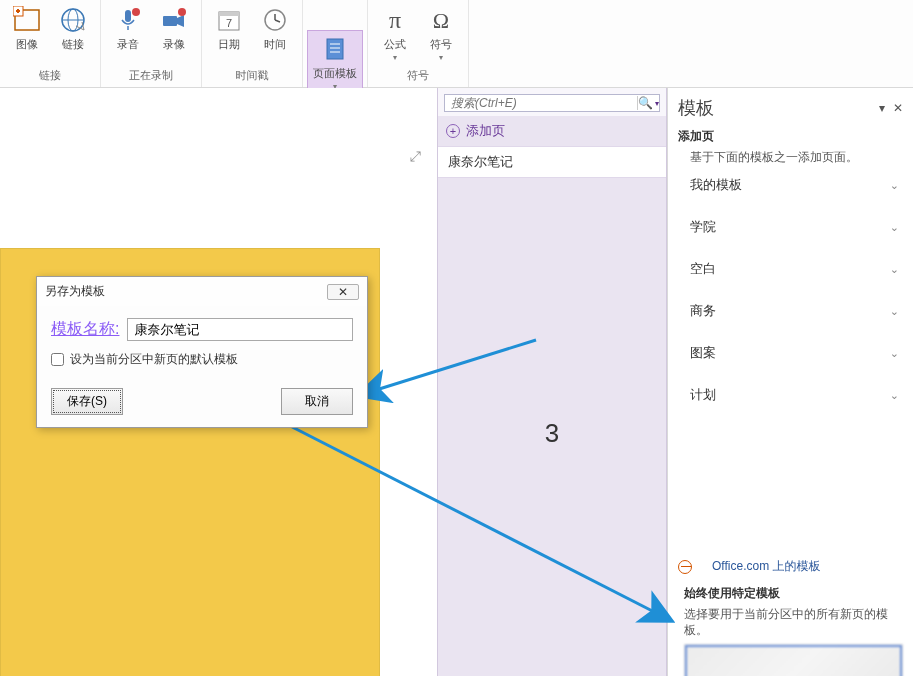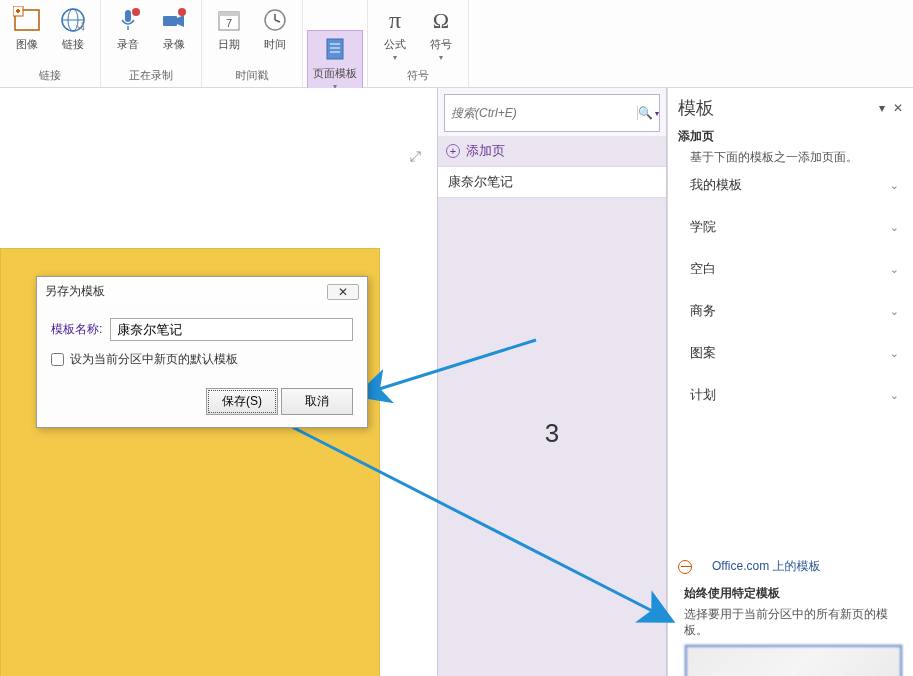--- a/index.html
+++ b/index.html
@@ -13,21 +13,21 @@
   .ribbon-btn .ico { width: 32px; height: 32px; display: flex; align-items: center; justify-content: center; margin-bottom: 2px; }
   .ribbon-btn .drop { font-size: 8px; color: #7a7a7a; }
   .ribbon-grp-label { font-size: 11px; color: #666; padding: 2px 0; }
   
   .workspace { display: flex; height: calc(100% - 88px); }
   .canvas-area { flex: 1; position: relative; background: #fff; }
   .expand-ico { position: absolute; right: 16px; top: 60px; color: #8e8e8e; font-size: 14px; cursor: pointer; }
   .yellow-block { position: absolute; left: 0; top: 160px; width: 380px; height: 430px; background: #f3c94a; border: 1px solid #e0bb44; }
   .pages-col { width: 230px; background: #eae4f1; border-left: 1px solid #d2c8de; border-right: 1px solid #d2c8de; display: flex; flex-direction: column; position: relative; }
   .search-row { padding: 6px 6px 4px 6px; background: #f8f6fb; }
-  .search-wrap { display: flex; align-items: center; background: #fff; border: 1px solid #b7b7cf; height: 38px; }
+  .search-wrap { display: flex; align-items: center; background: #fff; border: 1px solid #b7b7cf; height: 18px; }
   .search-wrap input { border: none; outline: none; flex: 1; font-size: 12px; padding: 0 6px; color: #888; font-style: italic; }
   .search-btn { width: 22px; display: flex; align-items: center; justify-content: center; border-left: 1px solid #ccc; color: #5b2e87; font-size: 12px; }
   .add-page { display: flex; align-items: center; gap: 6px; padding: 6px 8px; color: #6a3a99; font-size: 13px; cursor: pointer; }
   .add-page .plus { width: 14px; height: 14px; border: 1px solid #8c61b8; border-radius: 50%; display: flex; align-items: center; justify-content: center; font-size: 11px; line-height: 1; }
   .page-item { background: #fff; padding: 6px 10px; font-size: 13px; color: #333; border-top: 1px solid #e0d8ea; border-bottom: 1px solid #e0d8ea; cursor: pointer; }
   .big-num { position: absolute; top: 330px; left: 0; right: 0; text-align: center; font-size: 26px; color: #333; }
   .template-pane { width: 246px; background: #fff; border-left: 1px solid #d9d9d9; padding: 8px 10px; position: relative; display: flex; flex-direction: column; }
   .pane-title-row { display: flex; align-items: center; justify-content: space-between; color: #4b4b4b; }
   .pane-title { font-size: 18px; color: #444; }
   .pane-ctrls { display: flex; gap: 8px; font-size: 12px; color: #555; }
@@ -43,24 +43,24 @@
   .bottom-block h4 { font-size: 12px; color: #333; font-weight: bold; margin-bottom: 4px; }
   .bottom-block p { font-size: 12px; color: #555; line-height: 16px; }
   .blur-area { margin-top: 6px; height: 60px; background: linear-gradient(135deg,#ececec,#f5f5f5,#e9e9e9); border: 1px solid #ddd; filter: blur(1px); position: relative; }
   .blur-area::before { content:""; position:absolute; inset:0; border:2px solid #1a57c9; opacity:.6; }
   
   .dialog { position: absolute; left: 36px; top: 276px; width: 332px; background: #fff; border: 1px solid #9b9b9b; box-shadow: 2px 2px 8px rgba(0,0,0,0.25); z-index: 50; }
   .dlg-title { display: flex; justify-content: space-between; align-items: center; background: linear-gradient(#fefefe,#fefefe); padding: 6px 8px; font-size: 12px; color: #333; }
   .dlg-close { border: 1px solid #b0b0b0; padding: 0 10px; font-size: 12px; cursor: pointer; background: #f6f6f6; border-radius: 2px; }
   .dlg-body { padding: 12px 14px; background: #fdfdfd; }
   .dlg-row { display: flex; align-items: center; gap: 8px; margin-bottom: 10px; }
-  .dlg-row label { font-size: 12px; color: #4c1d95; white-space: nowrap; }
+  .dlg-row label { font-size: 16px; color: #8b5cf6; white-space: nowrap; text-decoration: underline; }
   .dlg-row input[type=text] { flex: 1; border: 1px solid #a9a9a9; padding: 3px 6px; font-size: 13px; }
   .dlg-chk { display: flex; align-items: center; gap: 6px; font-size: 12px; color: #333; margin-bottom: 20px; }
-  .dlg-btns { display: flex; justify-content: flex-end; gap: 3px; }
+  .dlg-btns { display: flex; justify-content: space-between; gap: 3px; }
   .dlg-btn { min-width: 72px; padding: 4px 10px; font-size: 12px; background: linear-gradient(#f9f9f9,#e8e8e8); border: 1px solid #9c9c9c; cursor: pointer; }
   .dlg-btn.primary { outline: 1px dotted #555; outline-offset: -3px; }
   
   .arrow-svg { position: absolute; left: 0; top: 0; width: 913px; height: 676px; pointer-events: none; z-index: 40; }
   
   svg { display: block; }
 </style>
 </head>
 <body>
 

